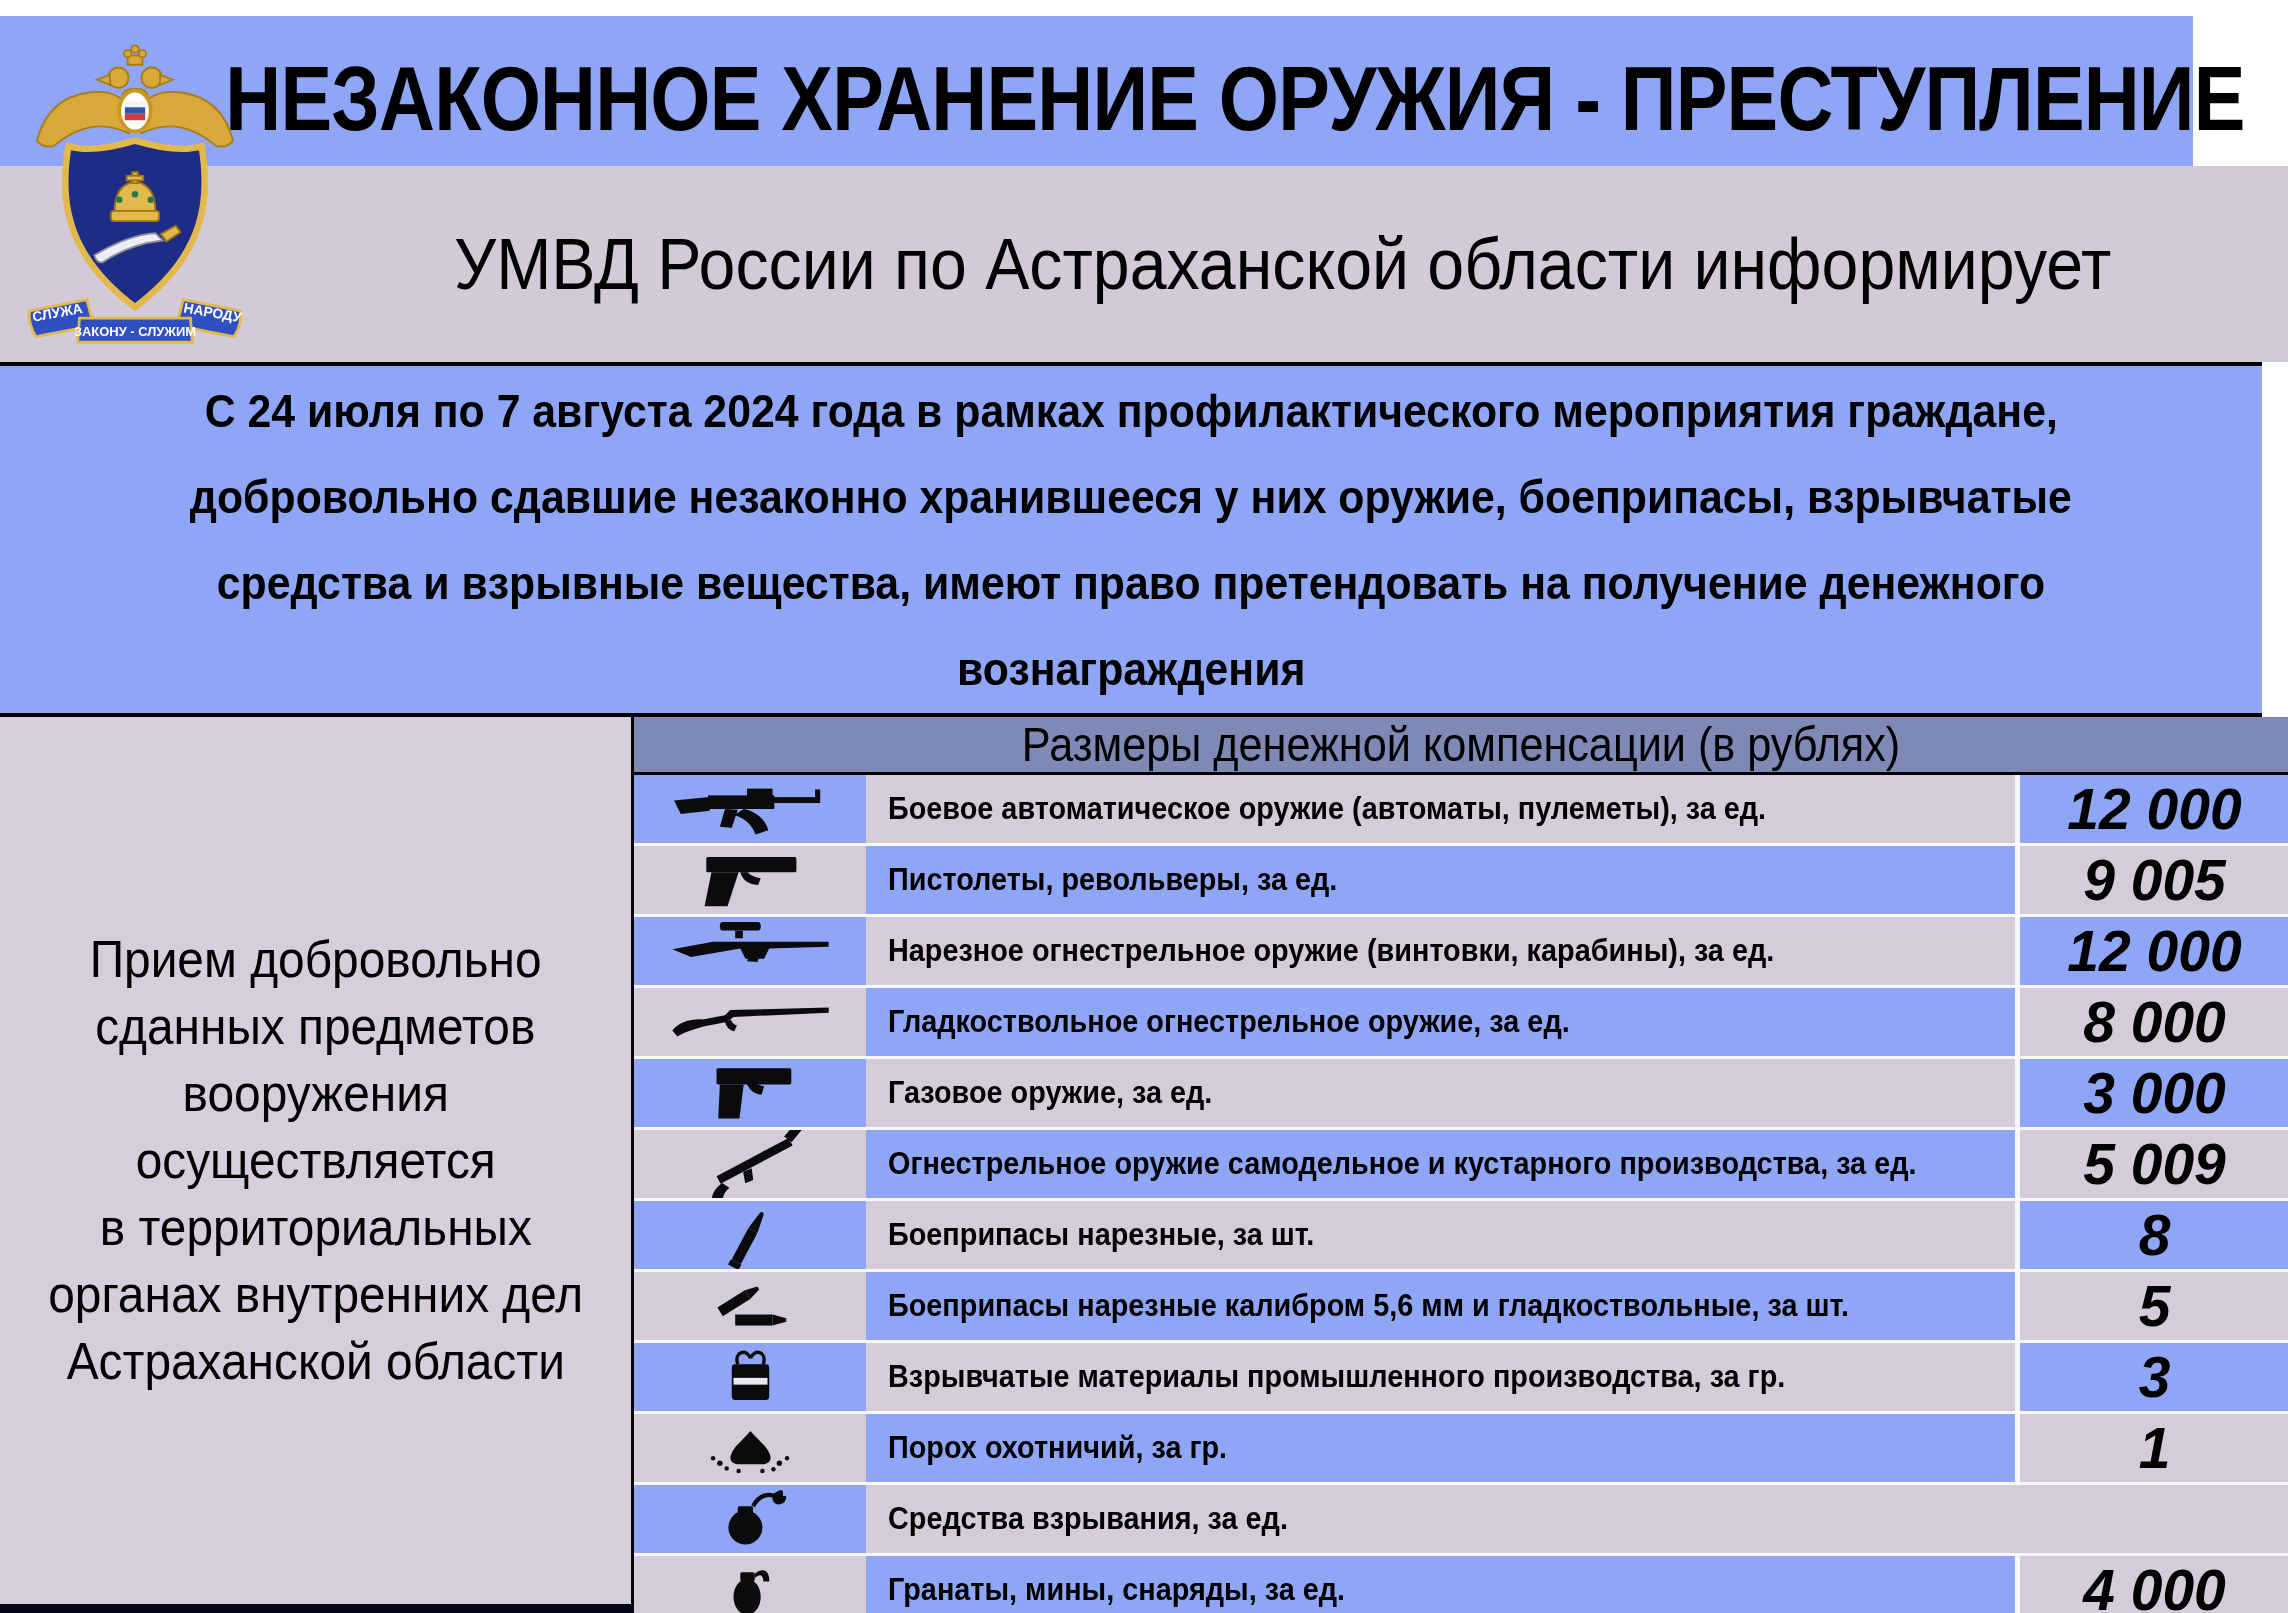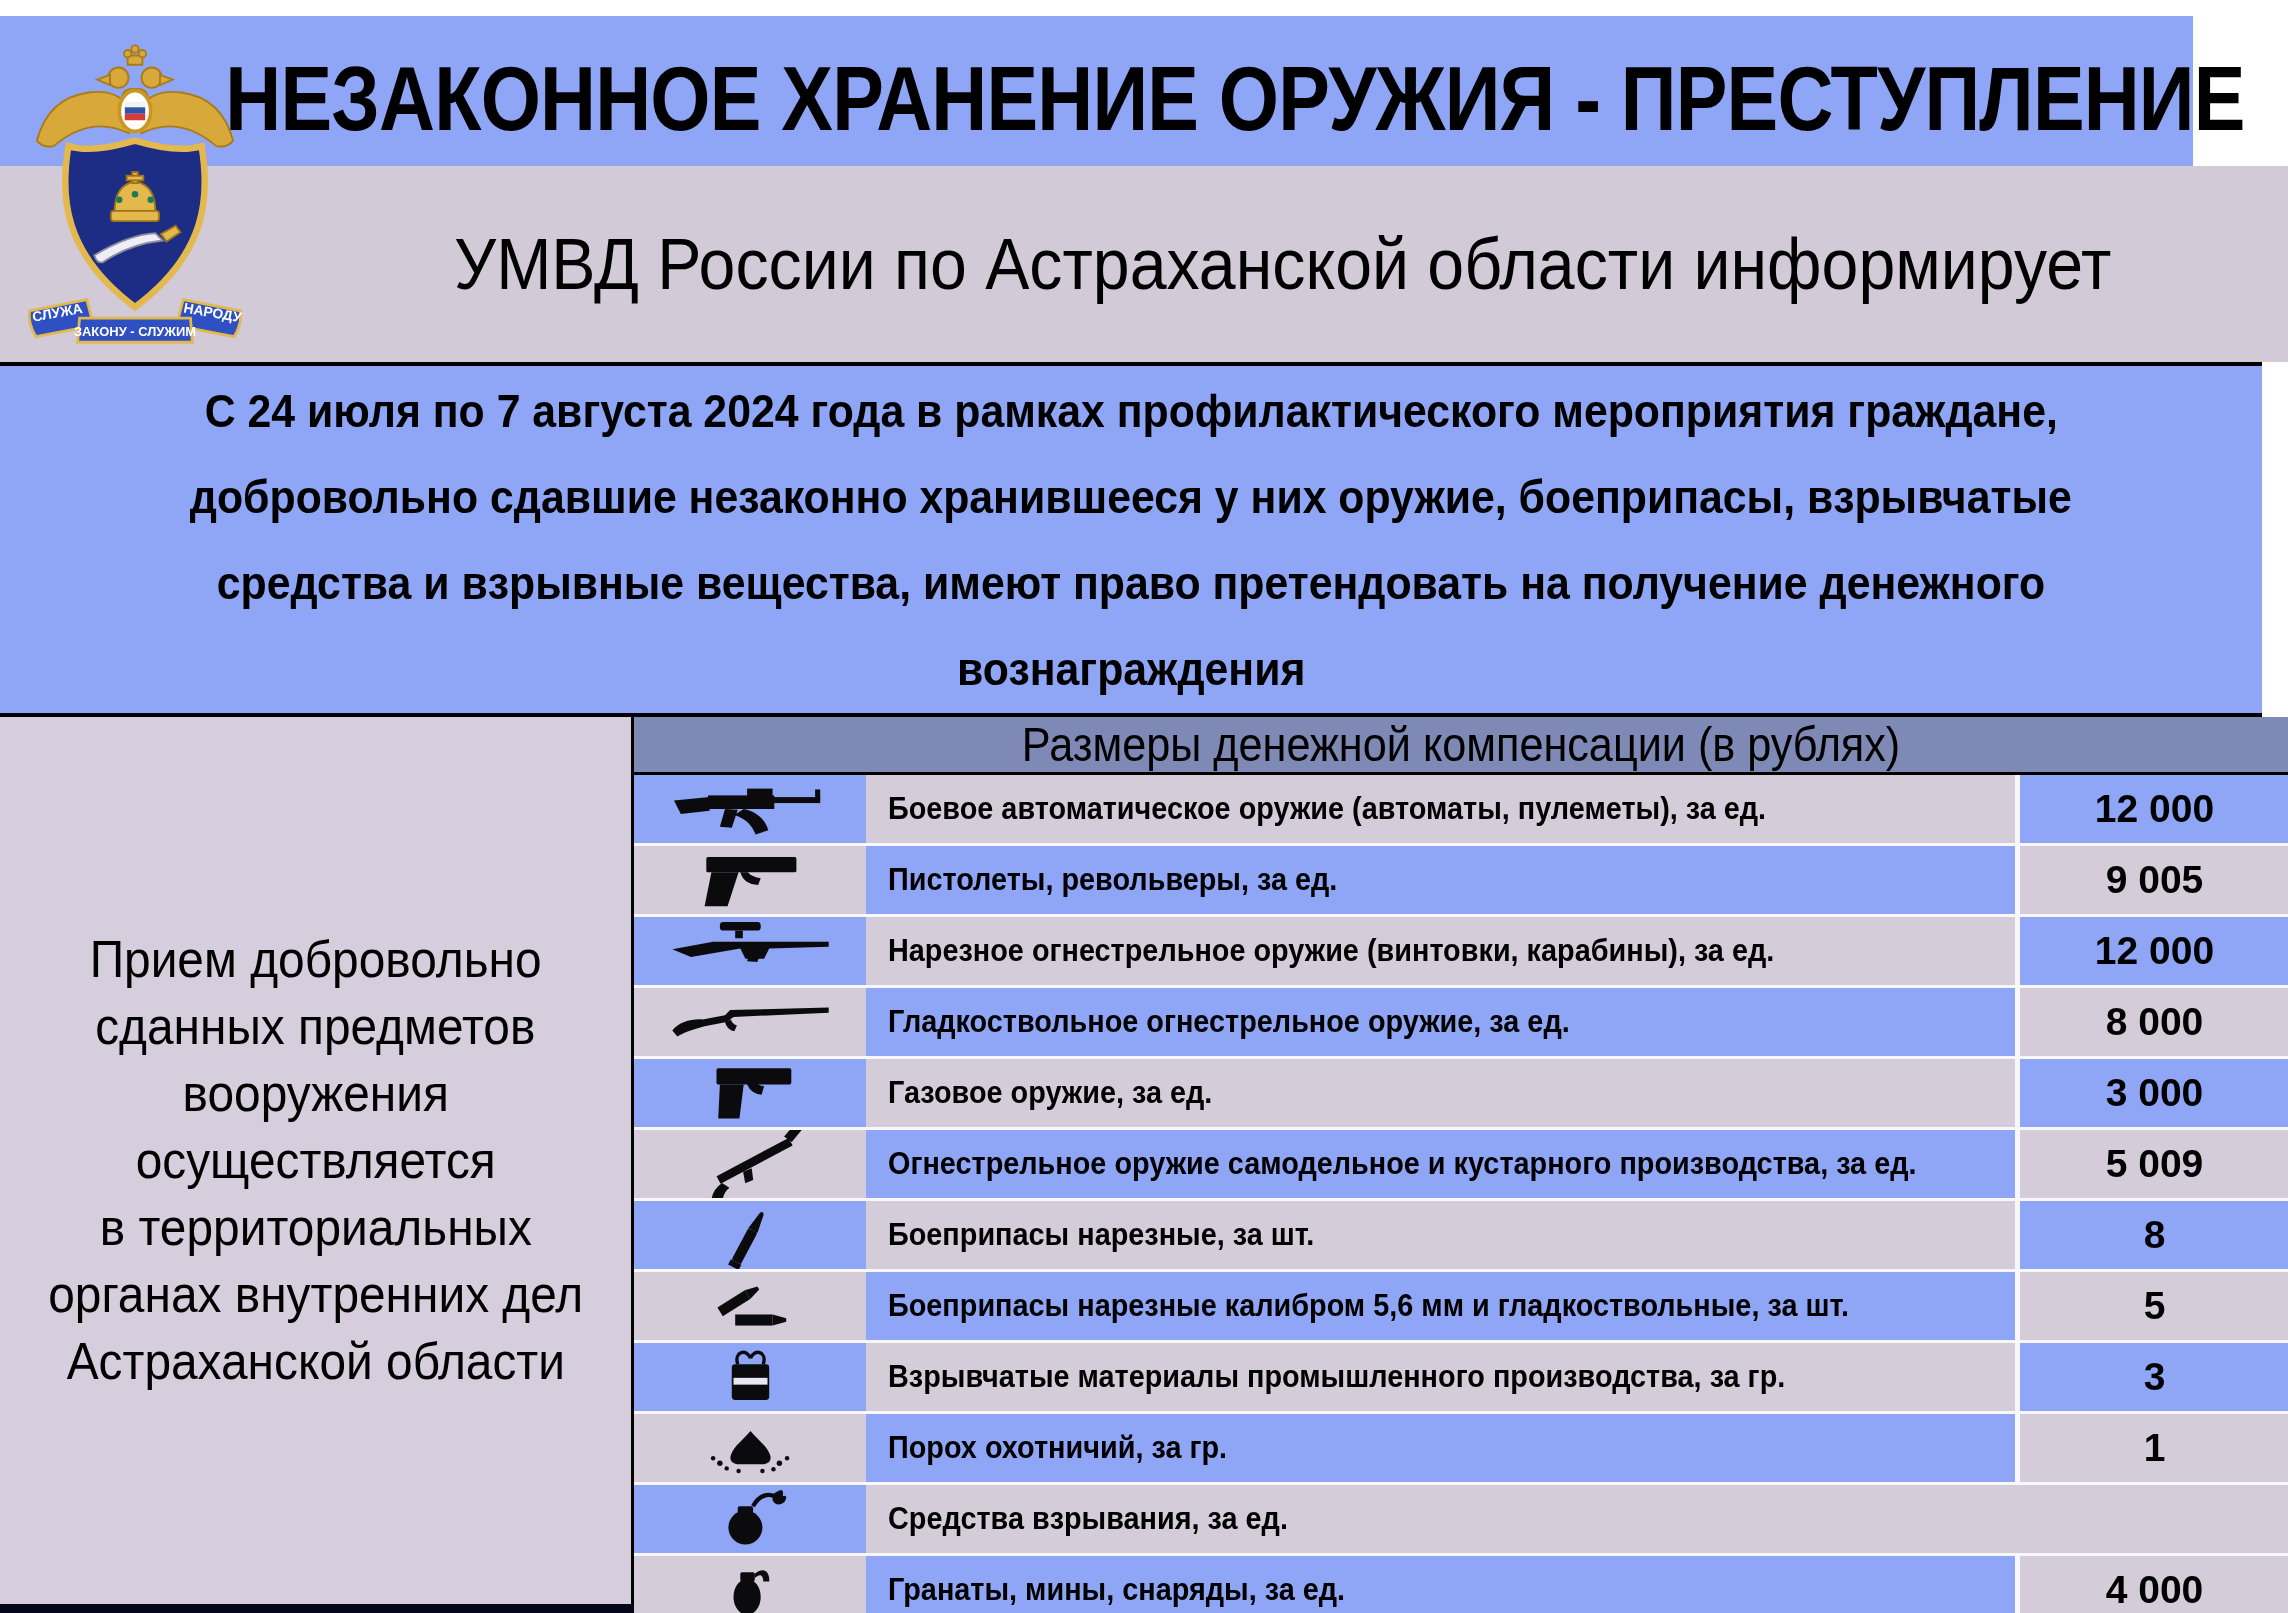--- a/index.html
+++ b/index.html
@@ -44,21 +44,21 @@
   .table-header .header-text{font-size:48px;font-weight:400;transform:scaleX(.9);transform-origin:center;white-space:nowrap;}
 
   .rows{flex:1;display:flex;flex-direction:column;}
   .row{flex:1;display:flex;}
   .row + .row{border-top:3.7px solid var(--separator-white);border-radius:23px;}
   .cell{display:flex;align-items:center;}
   .icon-cell{width:232px;justify-content:center;}
   .desc-cell{flex:1;padding-left:22px;}
   .desc{font-size:31px;font-weight:700;transform:scaleX(.93);transform-origin:left center;white-space:nowrap;}
   .amount-cell{width:274px;justify-content:center;border-left:5.5px solid var(--separator-white);}
-  .amount{font-size:39px;font-weight:700;white-space:nowrap;}
+  .amount{font-size:57px;font-weight:700;white-space:nowrap;font-style:italic;}
 
   .variant-a .icon-cell{background:var(--accent-blue);}
   .variant-a .desc-cell{background:var(--cell-gray);}
   .variant-a .amount-cell{background:var(--accent-blue);}
   .variant-b .icon-cell{background:var(--cell-gray);}
   .variant-b .desc-cell{background:var(--accent-blue);}
   .variant-b .amount-cell{background:var(--cell-gray);}
 
   .icon-cell svg{width:185px;height:68px;}
 </style>

